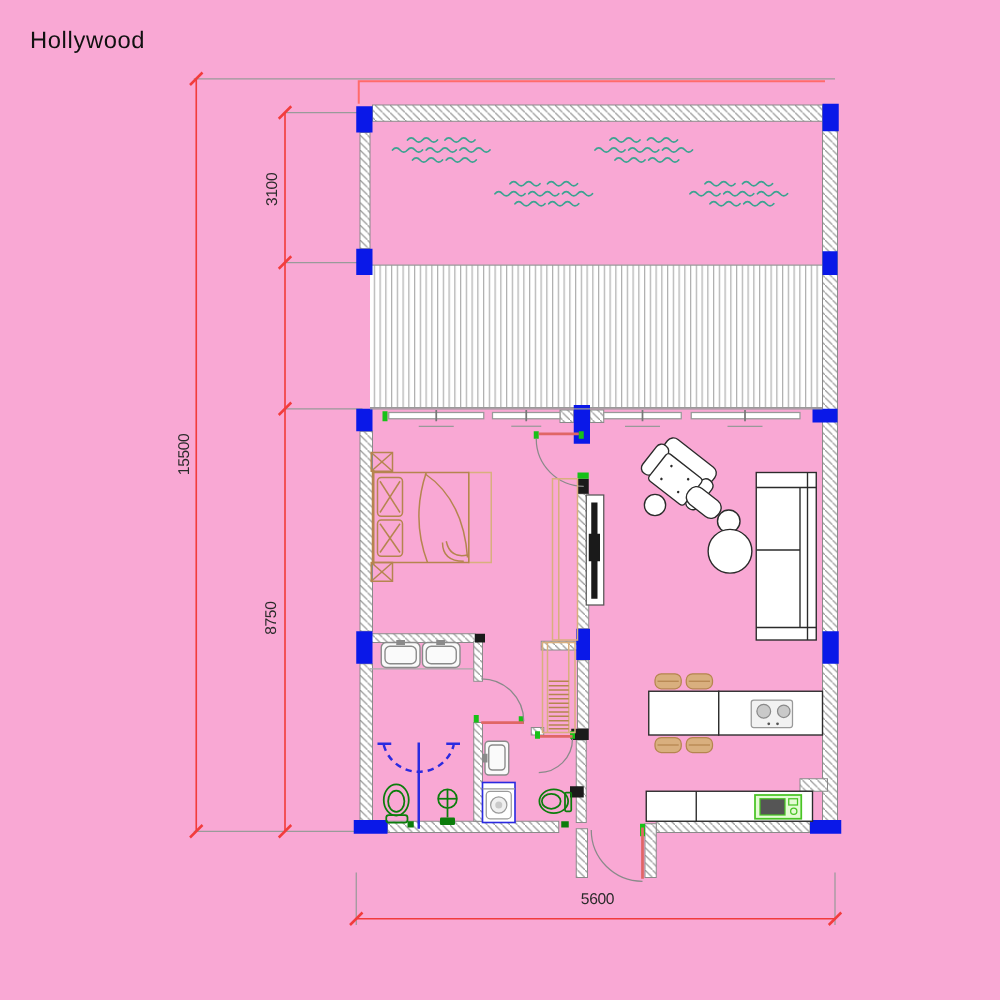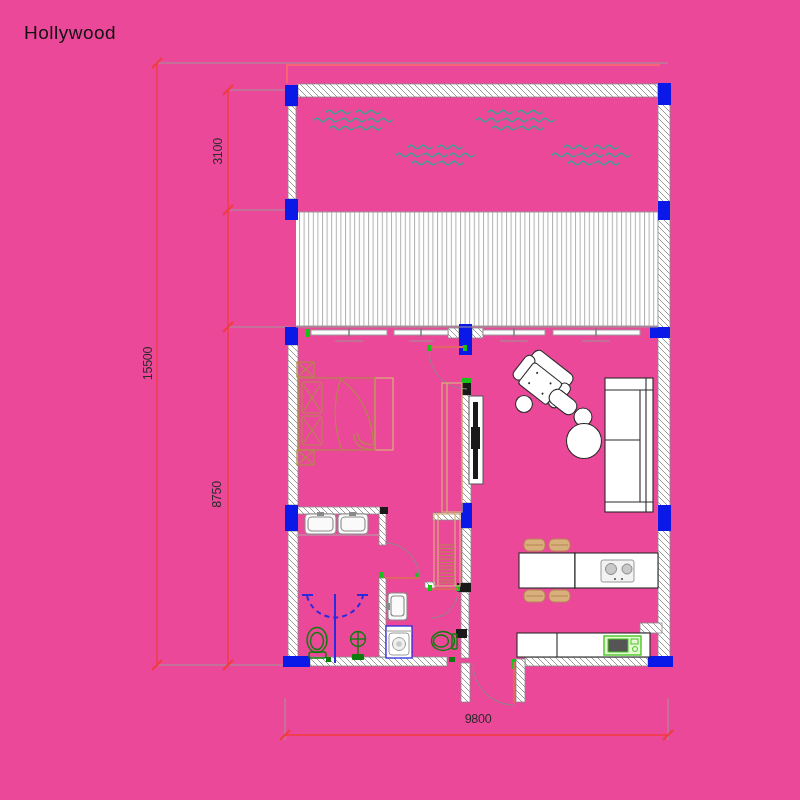--- a/index.html
+++ b/index.html
@@ -1,16 +1,16 @@
 <!DOCTYPE html>
 <html style="--dim-red: #f23c3c; --outline-red: #ff6b6b; --ext-gray: #9a9a9a; --wall-stroke: #8a8a8a; --hatch-gray: #9a9a9a; --column-blue: #0a18e8; --water-teal: #3ba390; --furniture-tan: #b5854f; --furniture-tan-light: #d9af7e; --fixture-green: #0b7d0b; --shower-blue: #2a2ae0; --jamb-green: #17c117; --appliance-green: #49c425; --appliance-green-fill: #e4fbd4; --door-leaf-red: #e06666; --ink: #1a1a1a;"><head>
 <meta charset="utf-8">
 <style>
   html,body{margin:0;padding:0;background:#ffffff;}
-  #canvas{position:relative;width:800px;height:800px;background:#ec4899;overflow:hidden;
+  #canvas{position:relative;width:800px;height:800px;background:#f9a8d4;overflow:hidden;
           font-family:"Liberation Sans",sans-serif;}
   #plan-svg{position:absolute;left:0;top:0;}
   .title{position:absolute;left:24px;top:22px;font-size:19px;color:#111;letter-spacing:.5px;}
   .dim-label{position:absolute;font-size:12.5px;color:#2b2b2b;width:60px;height:15px;
              text-align:center;letter-spacing:-.3px;}
   .dim-label.v{transform:rotate(-90deg);}
   .wall{fill:url(#hatchP);stroke:var(--wall-stroke);stroke-width:.8;}
   .blk{fill:var(--ink);}
   .jamb{fill:var(--jamb-green);}
   .col{fill:var(--column-blue);}
@@ -353,14 +353,14 @@
       <line class="tanl" x1="438" y1="514" x2="438" y2="586"></line>
       <line class="tanl" x1="455" y1="514" x2="455" y2="586"></line>
       <path class="tan" stroke-width="1" d="M439,545H455 M439,548.5H455 M439,552H455 M439,555.5H455 M439,559H455 M439,562.5H455 M439,566H455 M439,569.5H455 M439,573H455 M439,576.5H455 M439,580H455 M439,583H455"></path>
     </g>
   </svg>
 
   <div class="title">Hollywood</div>
   <div class="dim-label v" style="left:118px;top:356px;">15500</div>
   <div class="dim-label v" style="left:188px;top:144px;">3100</div>
   <div class="dim-label v" style="left:187px;top:487px;">8750</div>
-  <div class="dim-label" style="left:448px;top:712px;">9800</div>
+  <div class="dim-label" style="left:448px;top:712px;">5600</div>
 </div>
 
 </body></html>

